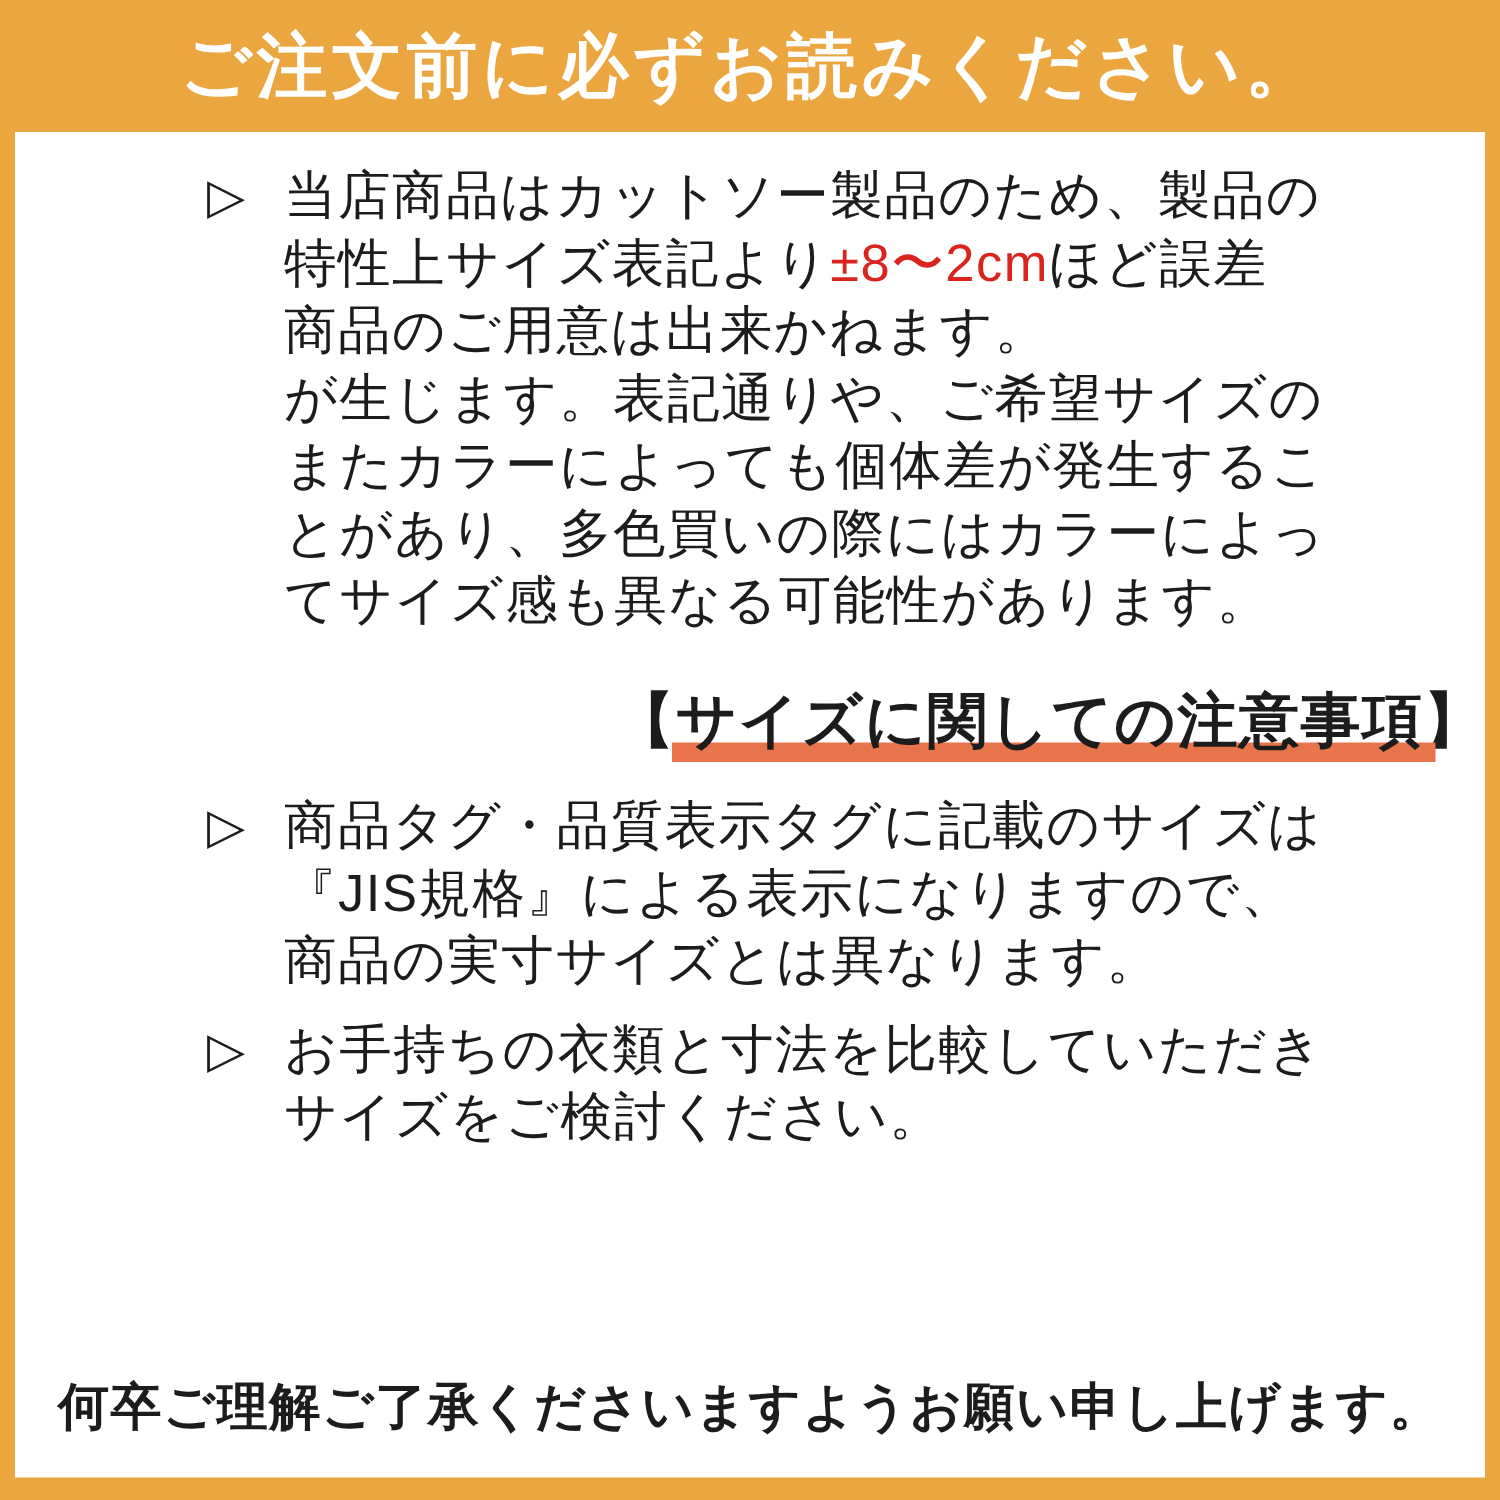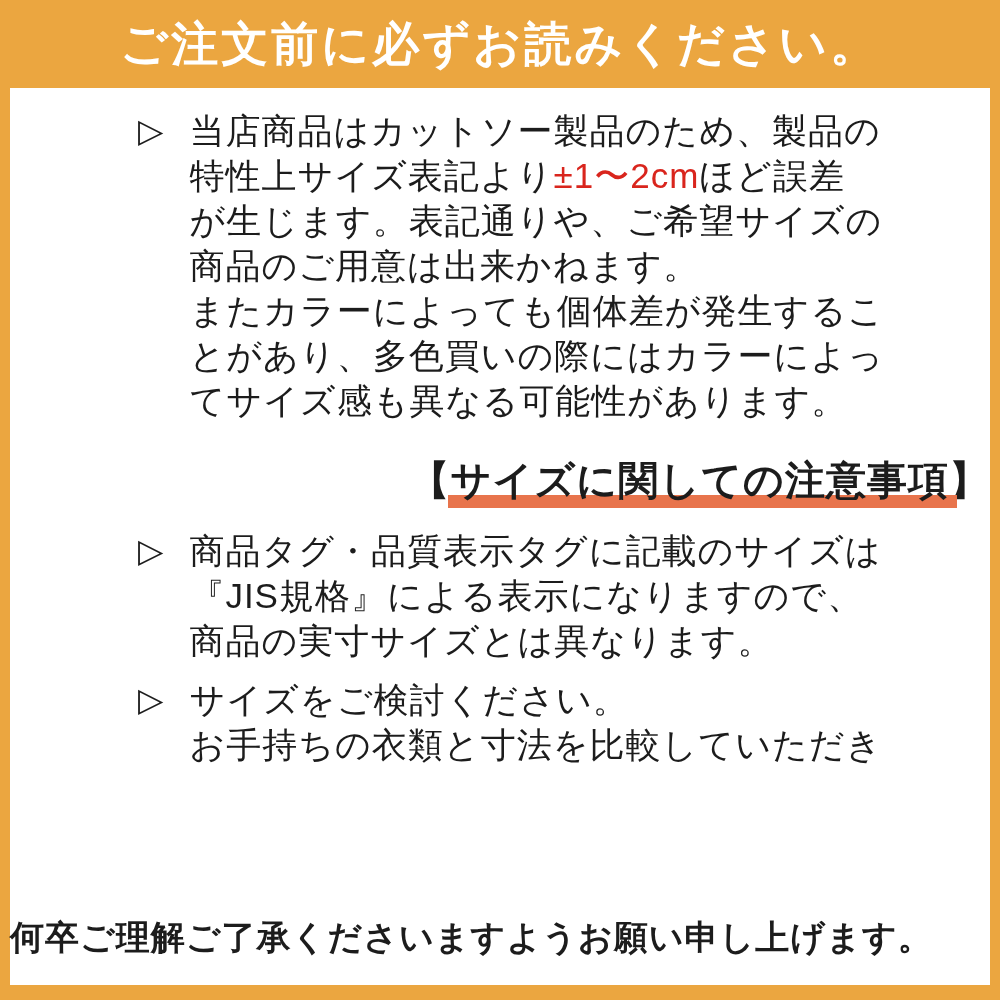--- a/index.html
+++ b/index.html
@@ -83,21 +83,21 @@
     font-size: 35px;
     line-height: 45px;
     letter-spacing: 1px;
     white-space: nowrap;
   }
   .em-red { color: var(--emphasis-red, #D9251D); }
 
   .bottom-message {
     margin-top: auto;
     margin-bottom: 24px;
-    text-align: left;
+    text-align: center;
     font-size: 34px;
     font-weight: bold;
     letter-spacing: 1px;
     white-space: nowrap;
   }
 </style>
 </head>
 <body>
 
 <div class="page">
@@ -106,23 +106,23 @@
     <span>ご注文前に必ずお読みください。</span>
   </div>
 
   <div class="content">
 
 
     <div class="notice-item">
       <span class="marker">▷</span>
       <div class="lines">
         <div>当店商品はカットソー製品のため、製品の</div>
-        <div><span>特性上サイズ表記より</span><span class="em-red">±1〜2cm</span><span>ほど誤差</span></div>
+        <div><span>特性上サイズ表記より</span><span class="em-red">±8〜2cm</span><span>ほど誤差</span></div>
+        <div>商品のご用意は出来かねます。</div>
         <div>が生じます。表記通りや、ご希望サイズの</div>
-        <div>商品のご用意は出来かねます。</div>
         <div>またカラーによっても個体差が発生するこ</div>
         <div>とがあり、多色買いの際にはカラーによっ</div>
         <div>てサイズ感も異なる可能性があります。</div>
       </div>
     </div>
 
     <div class="section-heading" style="margin-top: 30px; text-align: right;">
       <span>【</span><span class="underlined">サイズに関しての注意事項</span><span>】</span>
     </div>
 
@@ -131,22 +131,22 @@
       <div class="lines">
         <div>商品タグ・品質表示タグに記載のサイズは</div>
         <div>『JIS規格』による表示になりますので、</div>
         <div>商品の実寸サイズとは異なります。</div>
       </div>
     </div>
 
     <div class="notice-item" style="margin-top: 14px;">
       <span class="marker">▷</span>
       <div class="lines">
+        <div>お手持ちの衣類と寸法を比較していただき</div>
         <div>サイズをご検討ください。</div>
-        <div>お手持ちの衣類と寸法を比較していただき</div>
       </div>
     </div>
 
     <div class="bottom-message">
       <span>何卒ご理解ご了承くださいますようお願い申し上げます。</span>
     </div>
 
   </div>
 </div>
 

